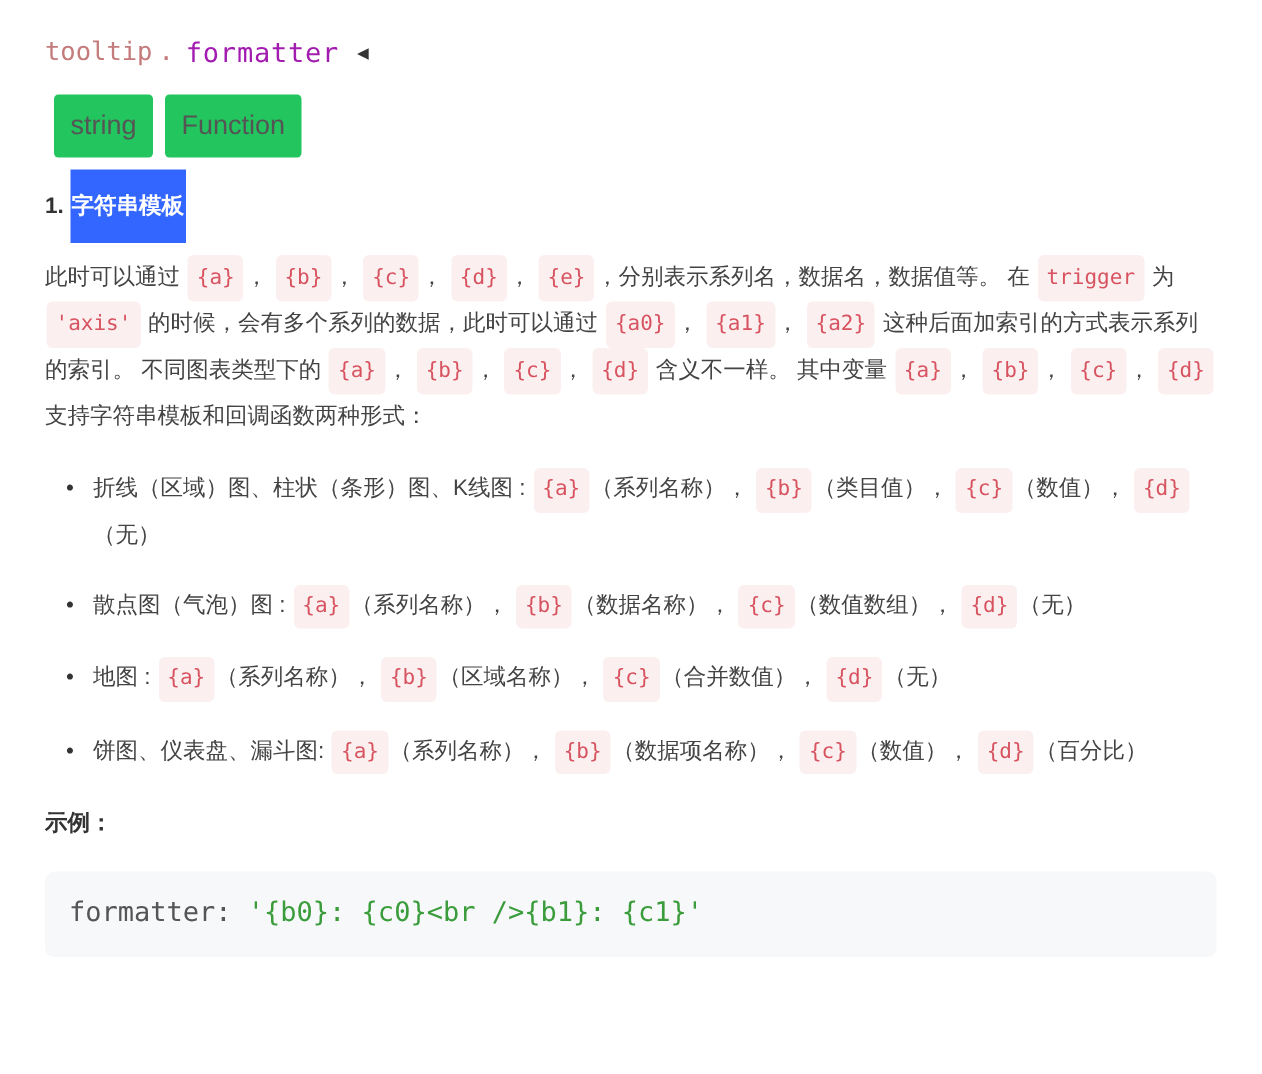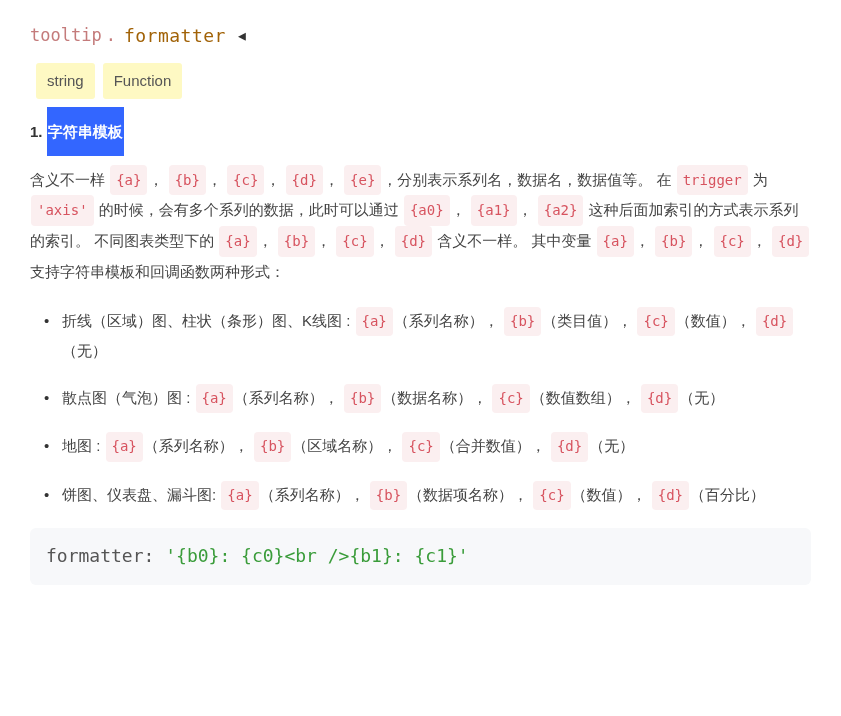--- a/index.html
+++ b/index.html
@@ -15,27 +15,27 @@
       font-family: "Consolas", "Monaco", monospace;
       font-size: 17px;
       color: #c75454;
       display: flex;
       align-items: center;
       gap: 2px;
       margin-bottom: 10px;
     }
     .breadcrumb .bc-part { color: #c47b7b; }
     .breadcrumb .bc-dot { color: #c47b7b; margin: 0 2px; }
-    .breadcrumb .bc-current { color: #a16207; font-size: 18px; margin-left: 4px; letter-spacing: 0.5px; }
+    .breadcrumb .bc-current { color: #a21caf; font-size: 18px; margin-left: 4px; letter-spacing: 0.5px; }
     .breadcrumb .collapse-icon { margin-left: 10px; cursor: pointer; color: #333; font-size: 13px; user-select: none; }
     .tags { display: flex; gap: 8px; margin-bottom: 18px; margin-top: 4px; margin-left: 6px;}
     .tag {
-      font-size: 15px;
+      font-size: 18px;
       color: #555;
-      background: #fef9c3;
+      background: #22c55e;
       border-radius: 3px;
       padding: 3px 11px 4px;
     }
     .content { color: #444; }
     .content p { margin-bottom: 18px; }
     .content strong { font-weight: 700; color: #333; }
     .hl {
       background: #3366ff;
       color: #fff;
       padding: 16px 1px;
@@ -89,21 +89,21 @@
 </div>
 
 <div class="content">
 
 
   <p class="heading2">
     <strong><span>1. </span><span class="hl">字符串模板</span></strong>
   </p>
 
   <div class="p-line">
-    <span>含义不一样 </span>
+    <span>此时可以通过 </span>
     <span class="code">{a}</span><span>，</span>
     <span class="code">{b}</span><span>， </span>
     <span class="code">{c}</span><span>， </span>
     <span class="code">{d}</span><span>， </span>
     <span class="code">{e}</span><span>，分别表示系列名，数据名，数据值等。 在 </span>
     <span class="code">trigger</span><span> 为 </span>
     <span class="code">'axis'</span><span> 的时候，会有多个系列的数据，此时可以通过 </span>
     <span class="code">{a0}</span><span>，</span>
     <span class="code">{a1}</span><span>，</span>
     <span class="code">{a2}</span><span> 这种后面加索引的方式表示系列的索引。 不同图表类型下的 </span>
@@ -142,18 +142,19 @@
     <li>
       <span>饼图、仪表盘、漏斗图: </span>
       <span class="code">{a}</span><span>（系列名称），</span>
       <span class="code">{b}</span><span>（数据项名称），</span>
       <span class="code">{c}</span><span>（数值），</span>
       <span class="code">{d}</span><span>（百分比）</span>
     </li>
   </ul>
 
 
+  <p><strong>示例：</strong></p>
 
   <div class="codeblock">
     <span>formatter: </span><span class="str">'{b0}: {c0}&lt;br /&gt;{b1}: {c1}'</span>
   </div>
 
 </div>
 
 </body></html>

